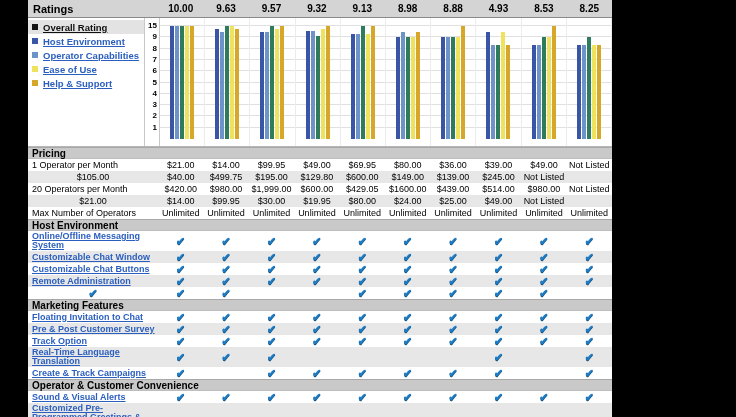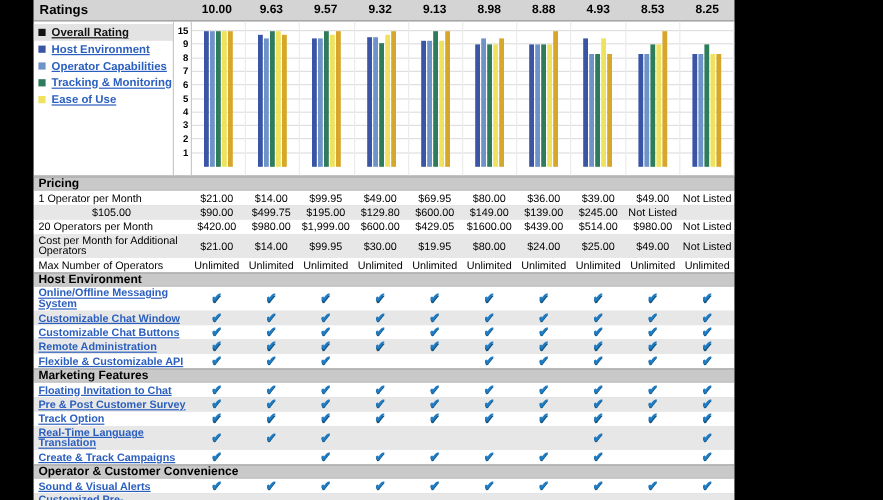--- a/index.html
+++ b/index.html
@@ -70,26 +70,26 @@
           </div>
           <div class="legend-item">
             <div class="sq" style="background: rgb(58, 85, 166);"></div>
             <div class="legend-label">Host Environment</div>
           </div>
           <div class="legend-item">
             <div class="sq" style="background: rgb(110, 147, 201);"></div>
             <div class="legend-label">Operator Capabilities</div>
           </div>
           <div class="legend-item">
-            <div class="sq" style="background: rgb(46, 124, 91);"></div>
-            <div class="legend-label">Tracking &amp; Monitoring</div>
-          </div>
-          <div class="legend-item">
             <div class="sq" style="background: rgb(239, 227, 93);"></div>
             <div class="legend-label">Ease of Use</div>
+          </div>
+          <div class="legend-item">
+            <div class="sq" style="background: rgb(215, 167, 42);"></div>
+            <div class="legend-label">Help &amp; Support</div>
           </div>
         </div>
       <div class="yaxis">
           <div class="ytick" style="bottom: 116px;">15</div>
           <div class="ytick" style="bottom: 104.7px;">9</div>
           <div class="ytick" style="bottom: 93.4px;">8</div>
           <div class="ytick" style="bottom: 82.1px;">7</div>
           <div class="ytick" style="bottom: 70.8px;">6</div>
           <div class="ytick" style="bottom: 59.5px;">5</div>
           <div class="ytick" style="bottom: 48.2px;">4</div>
@@ -213,21 +213,21 @@
           <div class="cell">$49.00</div>
           <div class="cell">$69.95</div>
           <div class="cell">$80.00</div>
           <div class="cell">$36.00</div>
           <div class="cell">$39.00</div>
           <div class="cell">$49.00</div>
           <div class="cell">Not Listed</div>
         </div>
         <div class="trow alt">
           <div class="cell">$105.00</div>
-          <div class="cell">$90.00</div>
+          <div class="cell">$40.00</div>
           <div class="cell">$499.75</div>
           <div class="cell">$195.00</div>
           <div class="cell">$129.80</div>
           <div class="cell">$600.00</div>
           <div class="cell">$149.00</div>
           <div class="cell">$139.00</div>
           <div class="cell">$245.00</div>
           <div class="cell">Not Listed</div>
         </div>
         <div class="trow">
@@ -237,21 +237,20 @@
           <div class="cell">$1,999.00</div>
           <div class="cell">$600.00</div>
           <div class="cell">$429.05</div>
           <div class="cell">$1600.00</div>
           <div class="cell">$439.00</div>
           <div class="cell">$514.00</div>
           <div class="cell">$980.00</div>
           <div class="cell">Not Listed</div>
         </div>
         <div class="trow alt">
-          <div class="rlabel">Cost per Month for Additional Operators</div>
           <div class="cell">$21.00</div>
           <div class="cell">$14.00</div>
           <div class="cell">$99.95</div>
           <div class="cell">$30.00</div>
           <div class="cell">$19.95</div>
           <div class="cell">$80.00</div>
           <div class="cell">$24.00</div>
           <div class="cell">$25.00</div>
           <div class="cell">$49.00</div>
           <div class="cell">Not Listed</div>
@@ -316,21 +315,20 @@
           <div class="cell"><span class="check">✔</span></div>
           <div class="cell"><span class="check">✔</span></div>
           <div class="cell"><span class="check">✔</span></div>
           <div class="cell"><span class="check">✔</span></div>
           <div class="cell"><span class="check">✔</span></div>
           <div class="cell"><span class="check">✔</span></div>
           <div class="cell"><span class="check">✔</span></div>
           <div class="cell"><span class="check">✔</span></div>
         </div>
         <div class="trow">
-          <div class="rlabel"><a>Flexible &amp; Customizable API</a></div>
           <div class="cell"><span class="check">✔</span></div>
           <div class="cell"><span class="check">✔</span></div>
           <div class="cell"><span class="check">✔</span></div>
           <div class="cell"></div>
           <div class="cell"></div>
           <div class="cell"><span class="check">✔</span></div>
           <div class="cell"><span class="check">✔</span></div>
           <div class="cell"><span class="check">✔</span></div>
           <div class="cell"><span class="check">✔</span></div>
           <div class="cell"><span class="check">✔</span></div>

